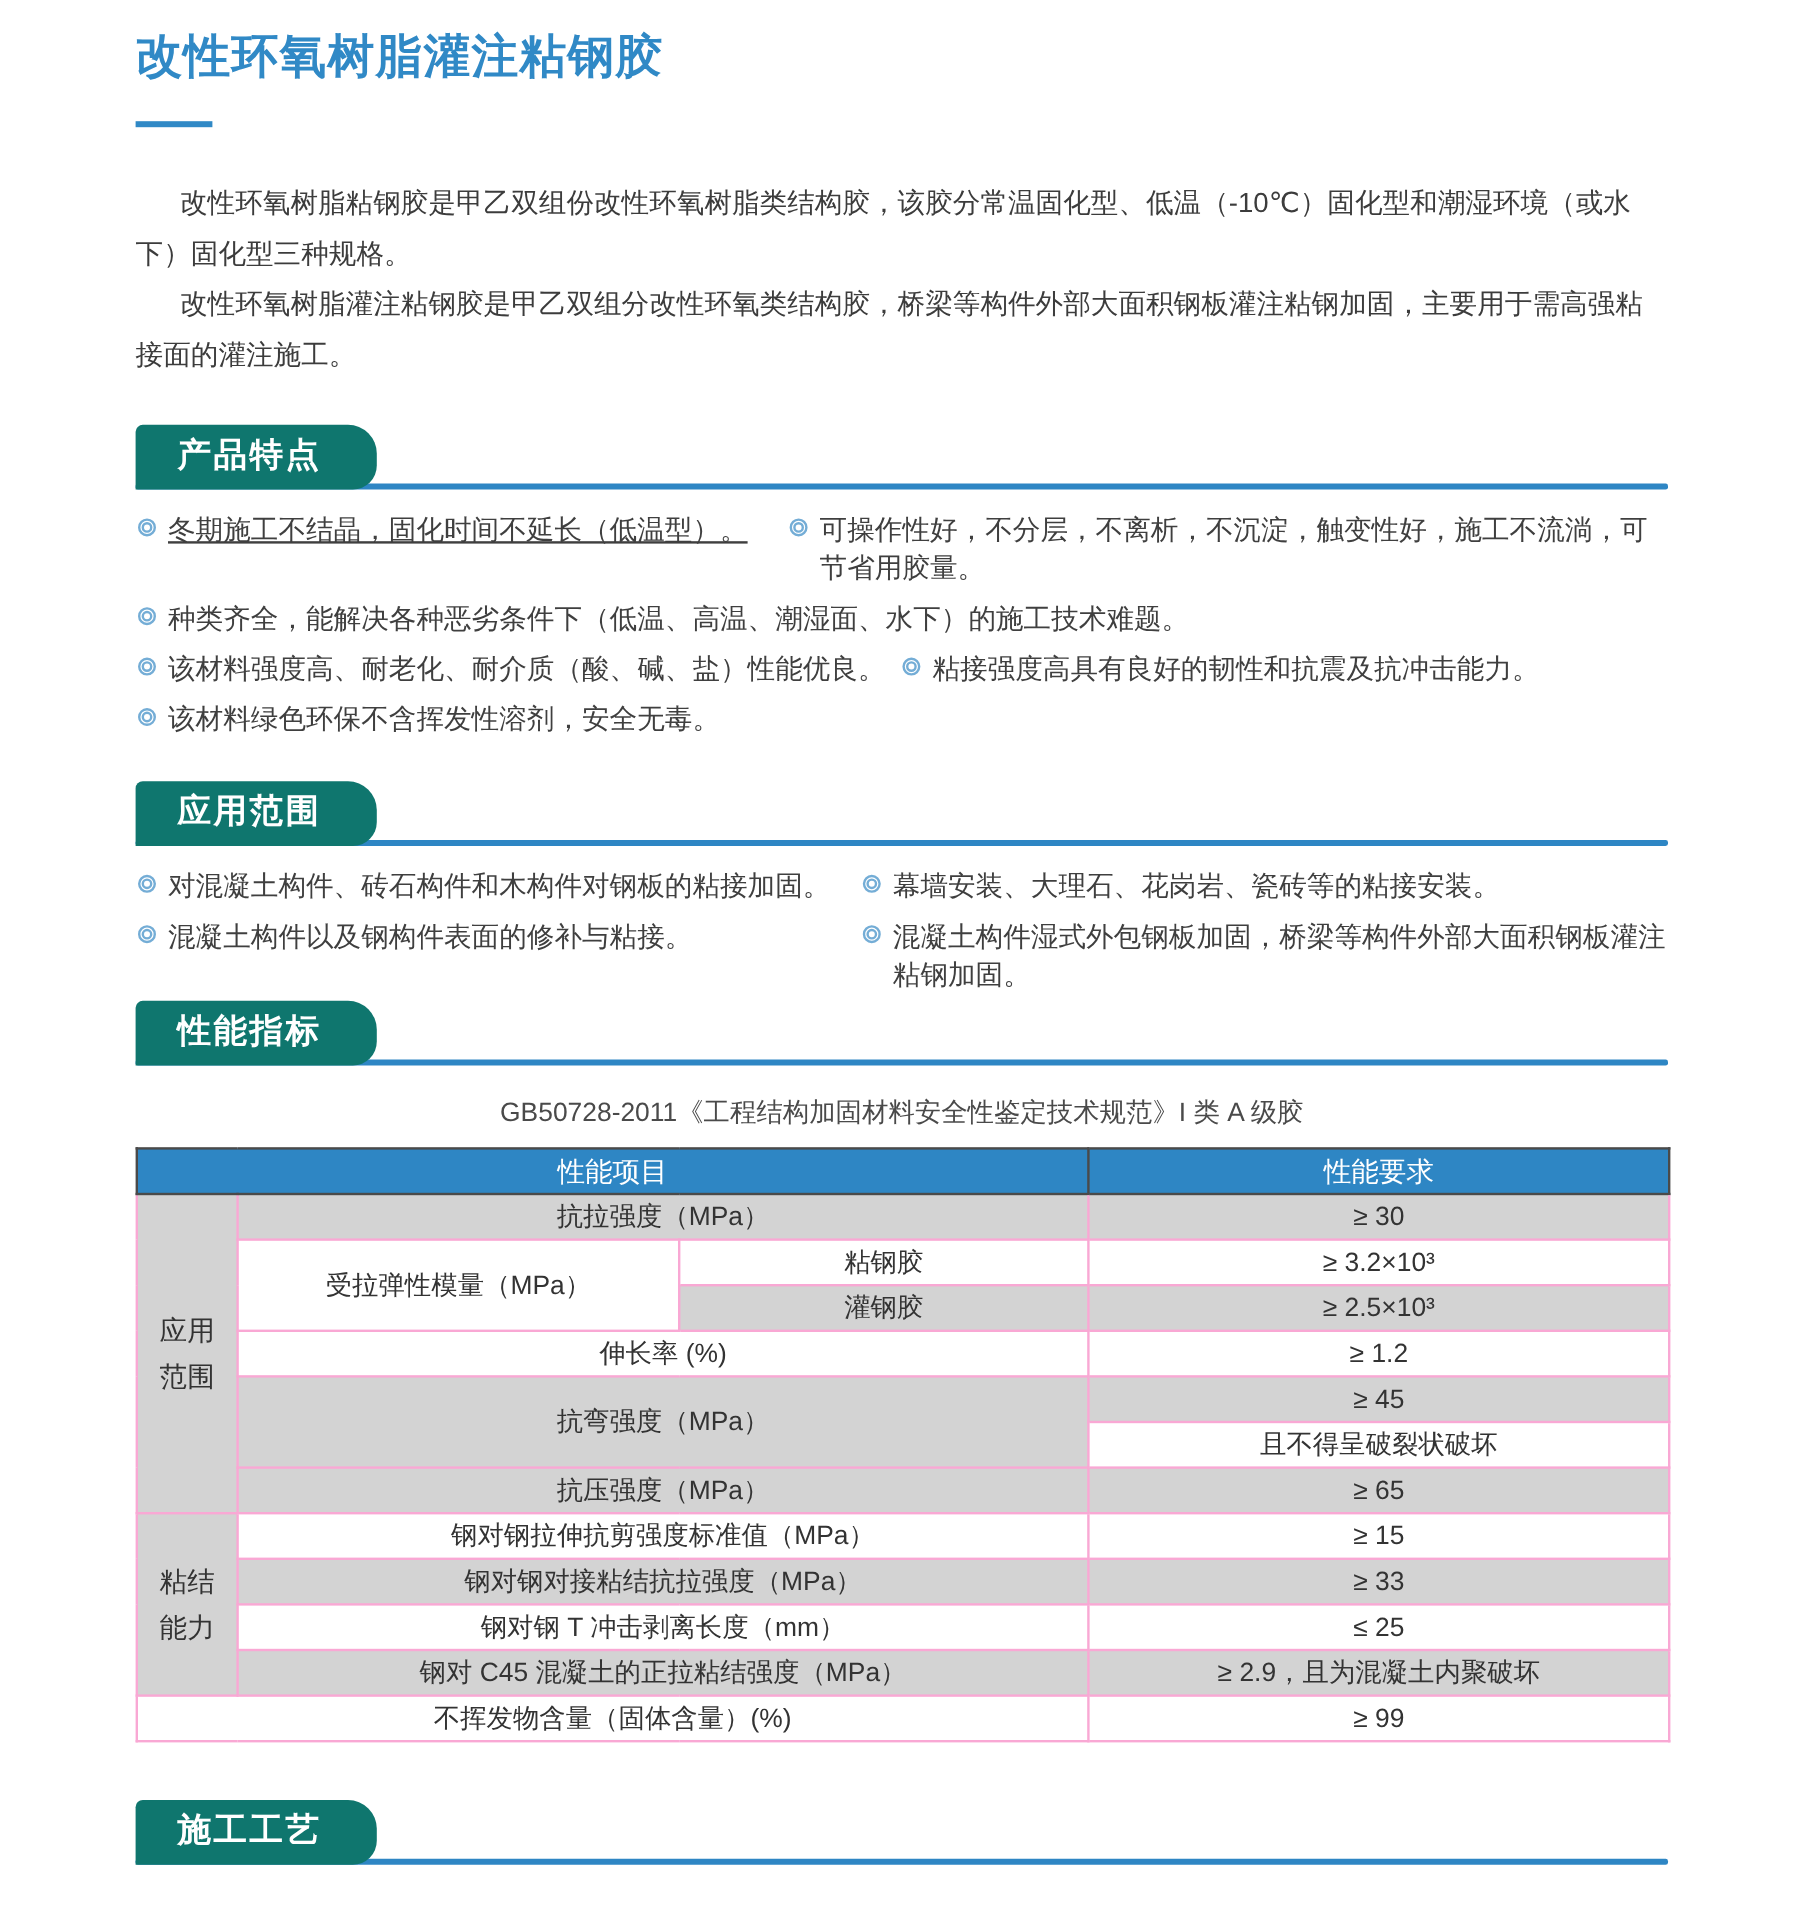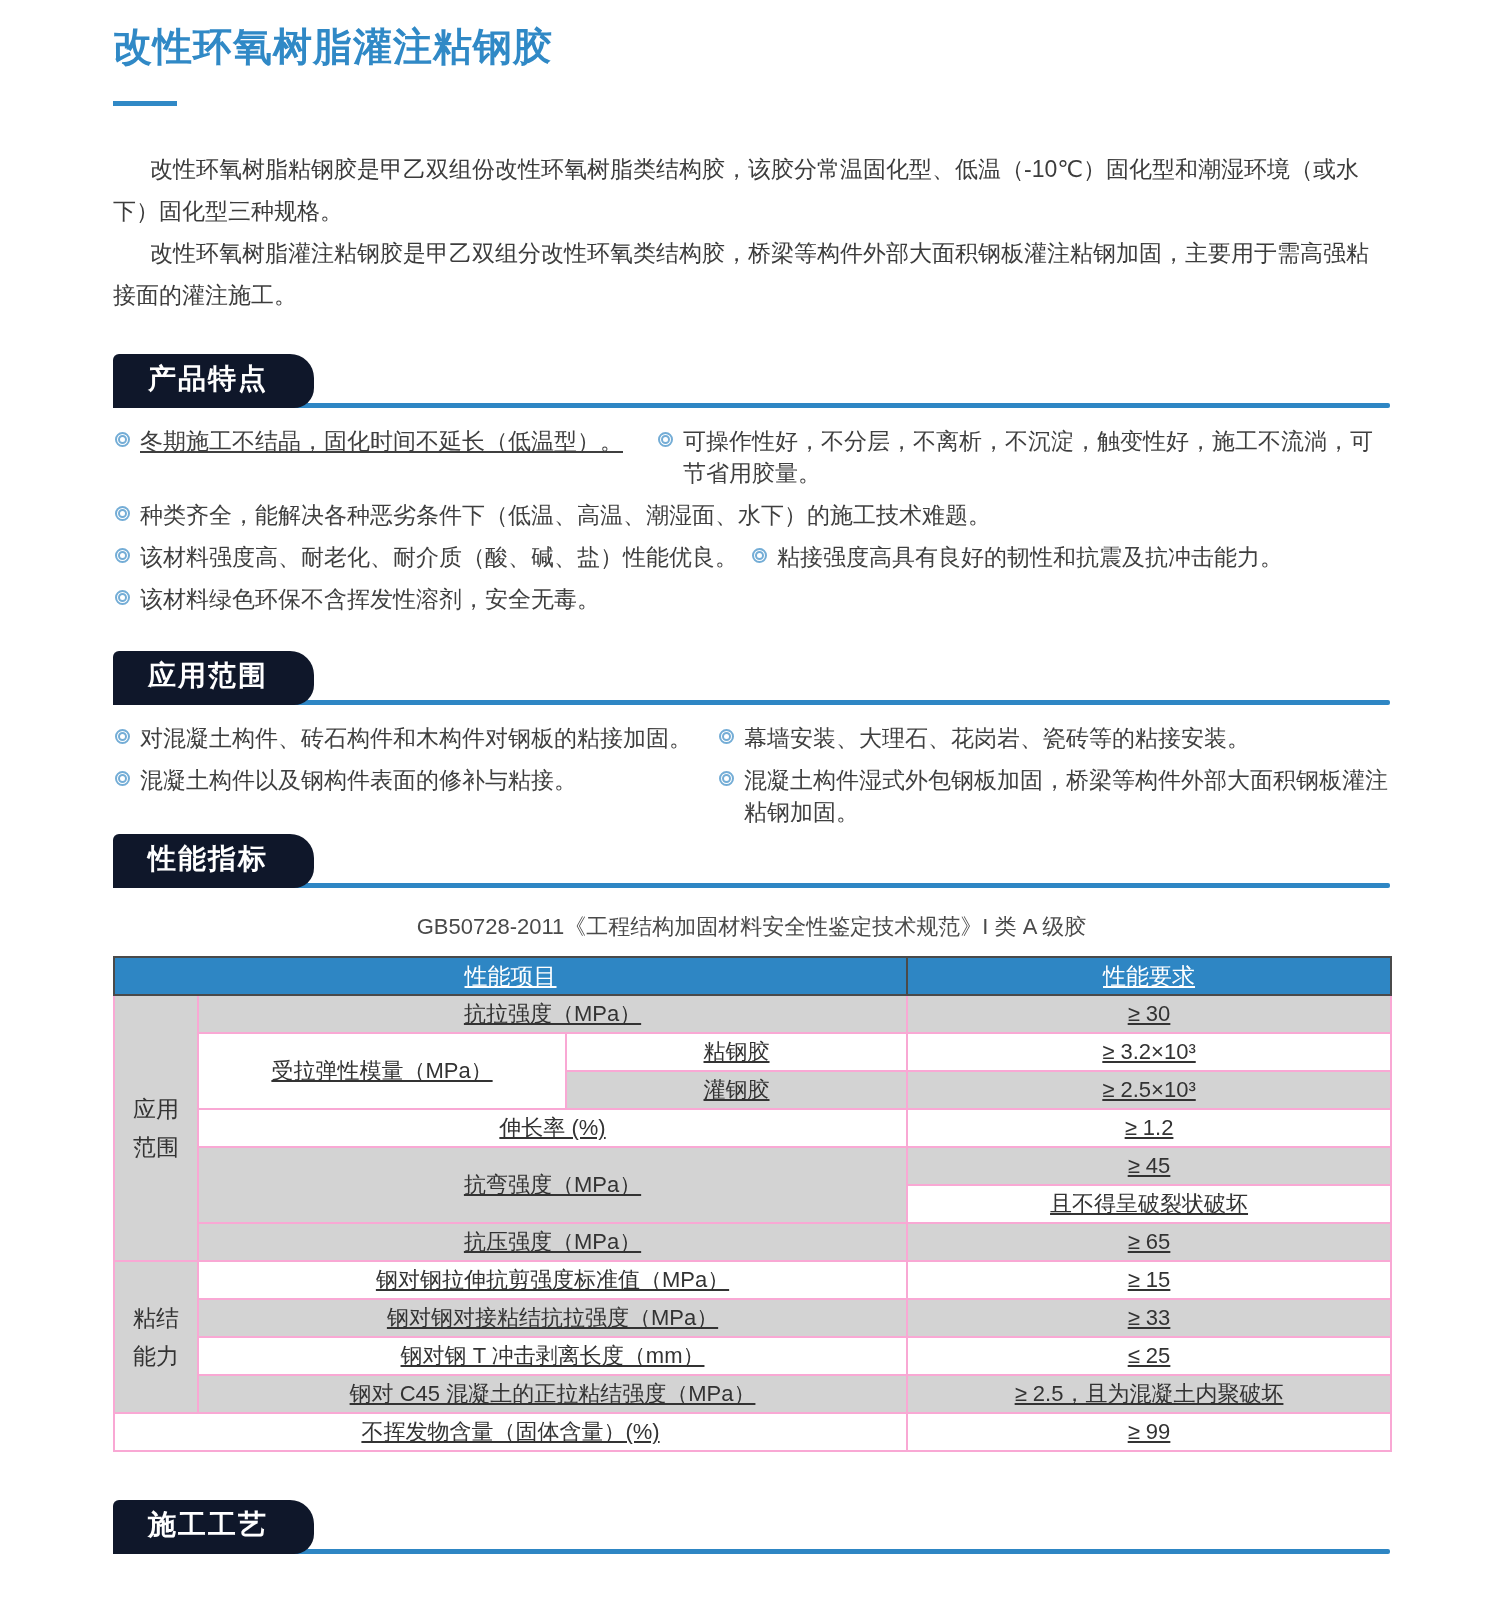--- a/index.html
+++ b/index.html
@@ -21,21 +21,21 @@
   
   .intro{margin-top:42px;}
   .intro p{margin:0;font-size:23px;line-height:42px;text-indent:37px;color:#3c3c3c;}
 
   
   .sec-head{position:relative;height:50px;}
   .sec-head .rule{position:absolute;left:0;right:0;bottom:0;height:5px;background:#2e86c4;border-radius:2px;}
   .sec-badge{
     position:absolute;left:0;bottom:0;height:50px;
     display:flex;align-items:center;
-    background:#0f172a;color:#ffffff;
+    background:#0f766e;color:#ffffff;
     font-size:28px;font-weight:bold;letter-spacing:2px;
     padding:0 46px 4px 35px;
     border-radius:6px 24px 20px 0;
   }
 
   
   .bullets{margin-top:17px;font-size:23px;}
   .b-row{display:flex;margin-bottom:10px;line-height:32px;}
   .b-item{display:flex;align-items:flex-start;}
   .ring{
@@ -49,21 +49,21 @@
   
   .w-feat1 > .b-item:first-child{width:543px;flex:0 0 543px;text-decoration:underline;}
   .w-feat3 > .b-item:first-child{width:637px;flex:0 0 637px;}
   .w-app   > .b-item:first-child{width:604px;flex:0 0 604px;}
 
   
   .tbl-caption{margin:24px 0 14px 0;text-align:center;font-size:22px;color:#4a4a4a;}
   table.perf{border-collapse:collapse;width:1277px;table-layout:fixed;}
   table.perf td{
     border:2px solid #f9a8d4;height:36px;padding:0 8px;
-    text-align:center;vertical-align:middle;font-size:22px;color:#333333;text-decoration:underline;
+    text-align:center;vertical-align:middle;font-size:22px;color:#333333;
   }
   table.perf td.th{background:#2e86c4;color:#ffffff;font-size:23px;border-color:#4a4a4a;}
   table.perf td.g{background:#d3d3d3;}
   table.perf td.w{background:#ffffff;}
   .group-label{display:inline-block;width:2em;word-break:break-all;line-height:38px;font-size:23px;}
 
   .sec-features{margin-top:42px;}
   .sec-apps{margin-top:40px;}
   .sec-perf{}
   .sec-con{margin-top:52px;}
@@ -207,21 +207,21 @@
       <tr>
         <td class="g" colspan="2">钢对钢对接粘结抗拉强度（MPa）</td>
         <td class="g">≥ 33</td>
       </tr>
       <tr>
         <td class="w" colspan="2">钢对钢 T 冲击剥离长度（mm）</td>
         <td class="w">≤ 25</td>
       </tr>
       <tr>
         <td class="g" colspan="2">钢对 C45 混凝土的正拉粘结强度（MPa）</td>
-        <td class="g">≥ 2.5，且为混凝土内聚破坏</td>
+        <td class="g">≥ 2.9，且为混凝土内聚破坏</td>
       </tr>
       <tr>
         <td class="w" colspan="3">不挥发物含量（固体含量）(%)</td>
         <td class="w">≥ 99</td>
       </tr>
     </tbody>
   </table>
 
   <div class="sec-head sec-con">
     <div class="rule"></div>

